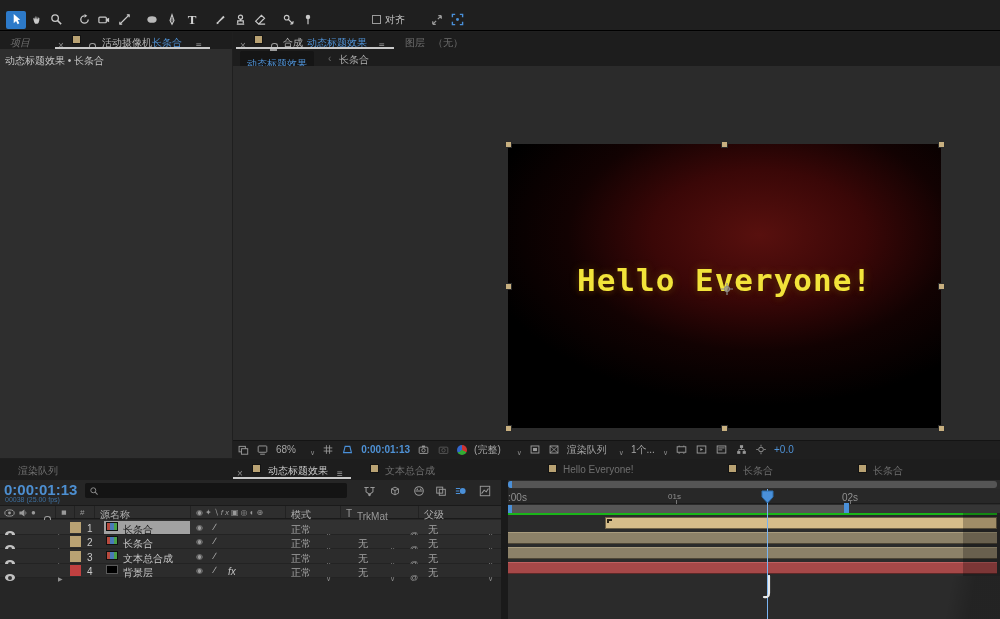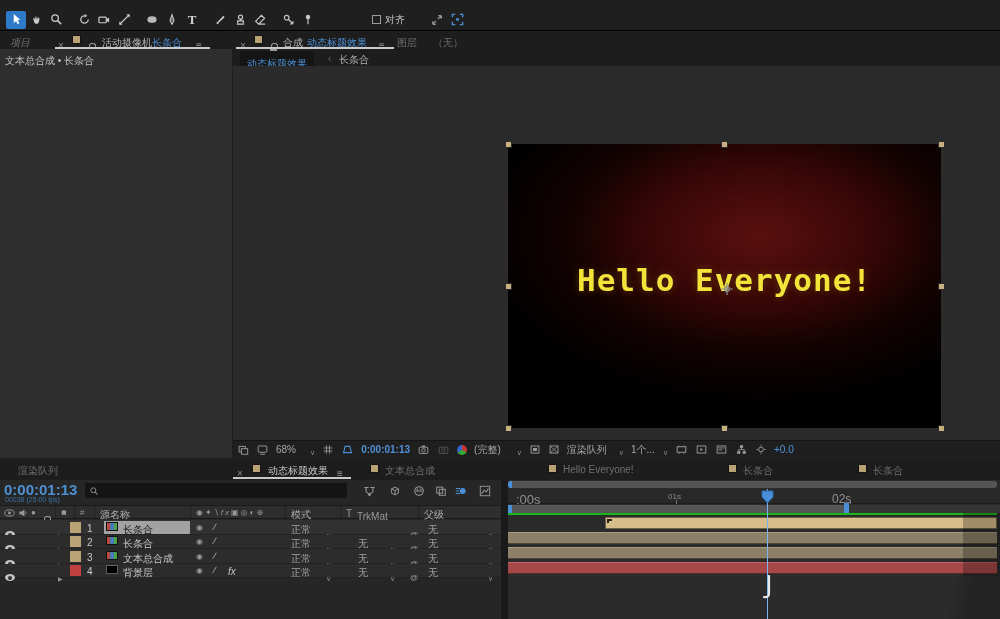--- a/index.html
+++ b/index.html
@@ -142,35 +142,35 @@
       <span class="abs txt dim" style="left:10px;top:4px;font-style:italic;">项目</span>
       <span class="abs close" style="left:58px;top:3px;"></span>
       <span class="abs tan-sq" style="left:72px;top:3px;"></span>
       <span class="abs lockico" style="left:88px;top:7px;"></span>
       <span class="abs txt" style="left:102px;top:4px;color:#b5b5b5;">活动摄像机</span>
       <span class="abs txt blue" style="left:152px;top:4px;">长条合</span>
       <span class="abs menu3" style="left:196px;top:3px;"></span>
       <div class="tab-underline" style="left:55px;top:15px;width:155px;"></div>
     </div>
     <div class="abs" style="left:0;top:17px;width:232px;height:409px;background:#2e2e2e;">
-      <span class="abs txt" style="left:5px;top:5px;color:#c5c5c5;">文本总合成 • 长条合</span>
+      <span class="abs txt" style="left:5px;top:5px;color:#c5c5c5;">动态标题效果 • 长条合</span>
     </div>
   </div>
 
   <div class="abs" style="left:233px;top:32px;width:767px;height:426px;background:#1d1d1d;">
 
     <div class="abs" style="left:0;top:0;width:767px;height:17px;">
       <span class="abs close" style="left:7px;top:3px;"></span>
       <span class="abs tan-sq" style="left:21px;top:3px;"></span>
       <span class="abs lockico" style="left:37px;top:7px;"></span>
       <span class="abs txt" style="left:50px;top:4px;color:#b5b5b5;">合成</span>
       <span class="abs txt blue" style="left:74px;top:4px;">动态标题效果</span>
       <span class="abs menu3" style="left:146px;top:3px;"></span>
       <div class="tab-underline" style="left:3px;top:15px;width:158px;"></div>
-      <span class="abs txt dim" style="left:164px;top:4px;">图层</span>
+      <span class="abs txt dim" style="left:172px;top:4px;">图层</span>
       <span class="abs txt dim" style="left:200px;top:4px;">（无）</span>
     </div>
 
     <div class="abs" style="left:0;top:18px;width:767px;height:16px;">
       <span class="abs" style="left:7px;top:1px;background:#151515;padding:2px 7px;border-radius:2px;">
         <span class="txt blue">动态标题效果</span>
       </span>
       <span class="abs txt dim" style="left:95px;top:3px;">‹</span>
       <span class="abs txt" style="left:106px;top:3px;color:#b0b0b0;">长条合</span>
     </div>
@@ -436,23 +436,23 @@
 
     <div class="abs" style="left:501px;top:21px;width:7px;height:139px;background:#1a1a1a;"></div>
 
     <div class="abs" style="left:508px;top:21px;width:492px;height:139px;background:#2b2b2b;overflow:hidden;">
 
       <div class="abs" style="left:0;top:1px;width:489px;height:7px;background:#555;border-radius:3px;">
         <div class="abs" style="left:0;top:0;width:4px;height:7px;background:#4a90d9;border-radius:3px 0 0 3px;"></div>
       </div>
 
       <div class="abs" style="left:0;top:9px;width:492px;height:15px;background:#282828;border-bottom:1px solid #1c1c1c;">
-        <span class="abs" style="left:8px;top:3px;font-size:13px;color:#909090;">:00s</span>
+        <span class="abs" style="left:0;top:3px;font-size:10px;color:#909090;">:00s</span>
         <span class="abs" style="left:160px;top:3px;font-size:8px;color:#909090;">01s</span>
-        <span class="abs" style="left:324px;top:3px;font-size:12px;color:#909090;">02s</span>
+        <span class="abs" style="left:334px;top:3px;font-size:10px;color:#909090;">02s</span>
         <div class="abs" style="left:168px;top:11px;width:1px;height:4px;background:#777;"></div>
         <div class="abs" style="left:342px;top:11px;width:1px;height:4px;background:#777;"></div>
       </div>
 
       <div class="abs" style="left:0;top:25px;width:492px;height:8px;background:#353535;">
         <div class="abs" style="left:0;top:0;width:340px;height:8px;background:#565656;"></div>
         <div class="abs" style="left:0;top:0;width:4px;height:8px;background:#4a90d9;"></div>
         <div class="abs" style="left:336px;top:-2px;width:5px;height:12px;background:#4a90d9;"></div>
       </div>
 

